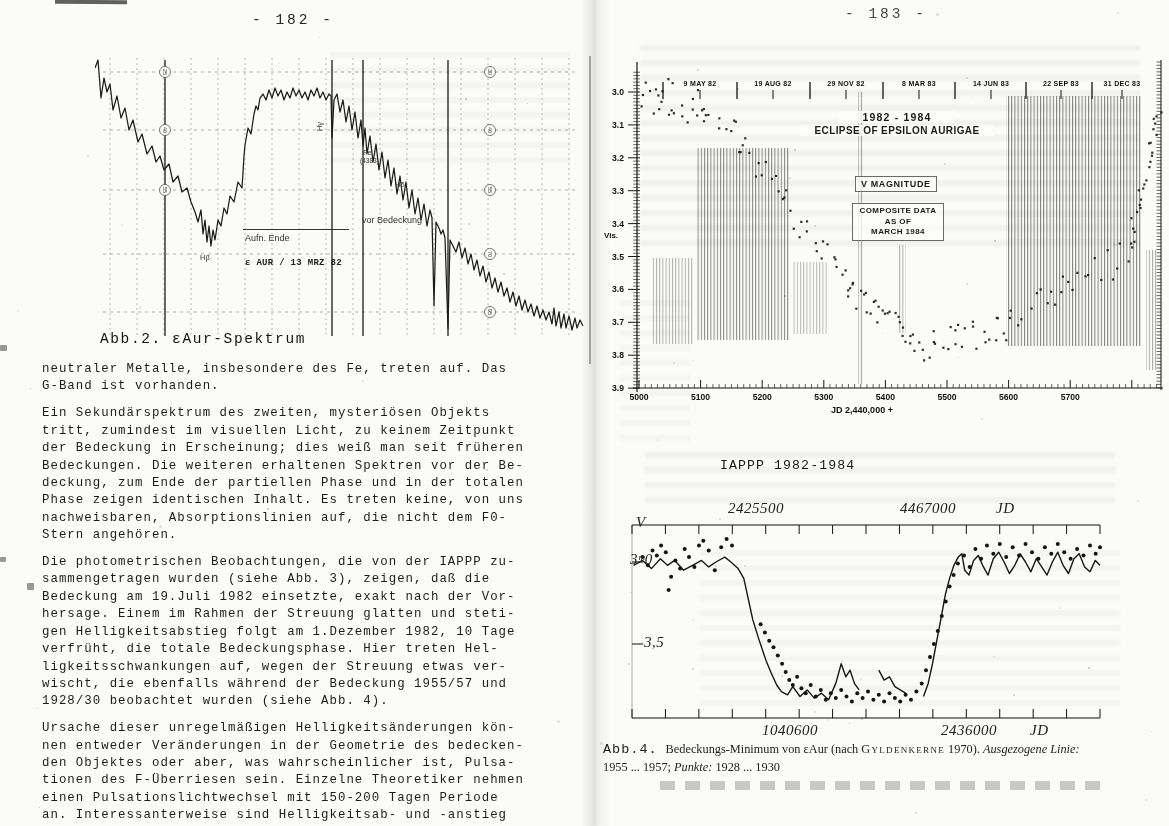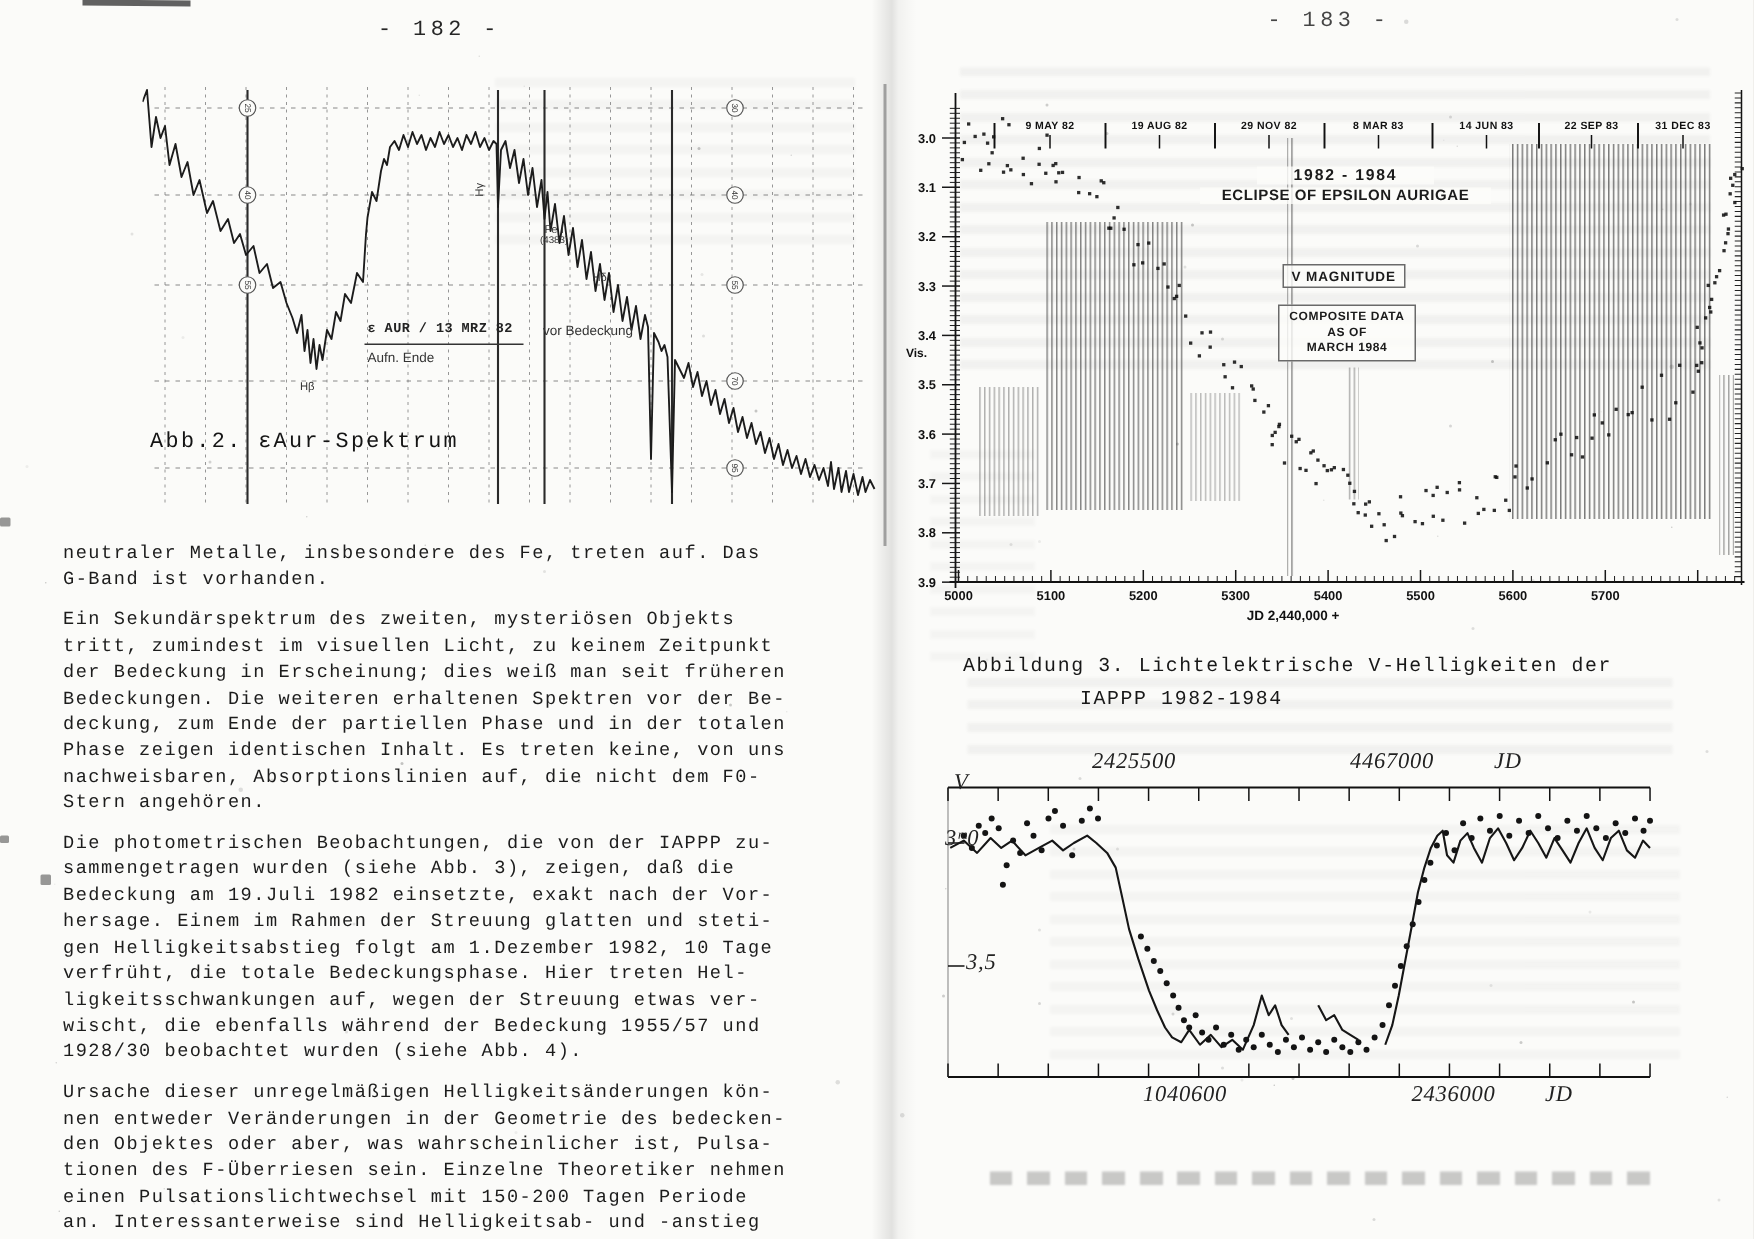--- a/index.html
+++ b/index.html
@@ -1,18 +1,18 @@
 <!DOCTYPE html>
 <html><head>
 <meta charset="utf-8">
 <style>
   html,body{margin:0;padding:0;background:#e8e6e2;}
   #canvas{position:relative;width:1169px;height:826px;background:#fbfbf9;overflow:hidden;
           font-family:"Liberation Sans",sans-serif;color:#1f1f1f;}
-  .mono{font-family:"Liberation Mono","DejaVu Sans Mono",monospace;}
+  .mono{font-family:"Liberation Mono","DejaVu Sans Mono",monospace;margin-top:44px;}
   .abs{position:absolute;}
   
   .pgnum{font-family:"Liberation Mono",monospace;font-size:14.5px;letter-spacing:3px;color:#262626;}
   
   #textcol{left:42px;top:322px;width:552px;margin-top:39px;}
   #textcol p{margin:0 0 9.5px 0;font-family:"Liberation Mono","DejaVu Sans Mono",monospace;
              font-size:12.4px;line-height:17.4px;letter-spacing:1.02px;color:#1c1c1c;
              white-space:pre-line;}
   
   #fig2-legend1{left:245px;top:214px;font-size:9px;font-weight:bold;color:#222;letter-spacing:.3px;}
@@ -776,21 +776,20 @@
 
   <div class="f3title" id="f3-t1">1982 - 1984</div>
   <div class="f3title" id="f3-t2">ECLIPSE OF EPSILON AURIGAE</div>
   <div class="f3title" id="f3-vmag">V MAGNITUDE</div>
   <div class="f3title" id="f3-box">
     <span>COMPOSITE DATA</span>
     <span>AS OF</span>
     <span>MARCH 1984</span>
   </div>
 
-  <div class="f3caption" style="left:642px;top:436px;">Abbildung 3. Lichtelektrische V-Helligkeiten der</div>
   <div class="f3caption" style="left:720px;top:458px;">IAPPP 1982-1984</div>
 
   <svg id="svg4" class="abs" style="left:600px;top:495px;" width="569" height="255" viewBox="600 495 569 255">
       <g>
         <line x1="632" y1="525" x2="1100" y2="525" stroke="#111" stroke-width="1.2"></line>
         <line x1="632" y1="718" x2="1100" y2="718" stroke="#111" stroke-width="1.2"></line>
         <line x1="632" y1="525" x2="632" y2="718" stroke="#555" stroke-width="0.7" opacity="0.7"></line>
         <line x1="632" y1="525" x2="632" y2="534" stroke="#111" stroke-width="1"></line>
         <line x1="632" y1="709" x2="632" y2="718" stroke="#111" stroke-width="1"></line>
         <line x1="665.43" y1="525" x2="665.43" y2="534" stroke="#111" stroke-width="1"></line>
@@ -922,14 +921,20 @@
   <div class="f4num" style="left:636px;top:514px;">V</div>
   <div class="f4num" style="left:630px;top:551px;">3ᵐ0</div>
   <div class="f4num" style="left:644px;top:634px;">3,5</div>
   <div class="f4num" style="left:728px;top:500px;">2425500</div>
   <div class="f4num" style="left:900px;top:500px;">4467000</div>
   <div class="f4num" style="left:996px;top:500px;">JD</div>
   <div class="f4num" style="left:762px;top:722px;">1040600</div>
   <div class="f4num" style="left:941px;top:722px;">2436000</div>
   <div class="f4num" style="left:1030px;top:722px;">JD</div>
 
+  <div class="f4cap" style="left:603px;top:742px;width:560px;">
+    <span class="pref">Abb.4.</span><span>Bedeckungs-Minimum von εAur (nach </span><span class="name">Gyldenkerne</span><span> 1970). </span><span class="it">Ausgezogene Linie:</span>
+  </div>
+  <div class="f4cap" style="left:603px;top:760px;width:560px;">
+    <span>1955 ... 1957; </span><span class="it">Punkte:</span><span> 1928 ... 1930</span>
+  </div>
 
 </div>
 
 </body></html>

